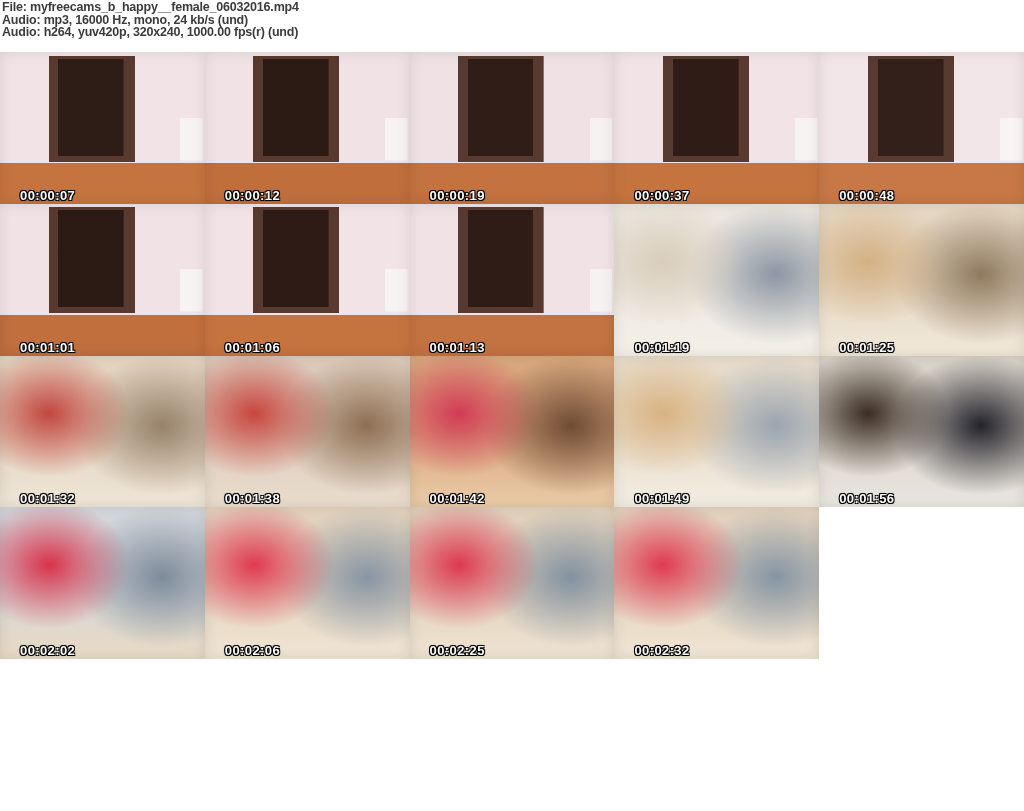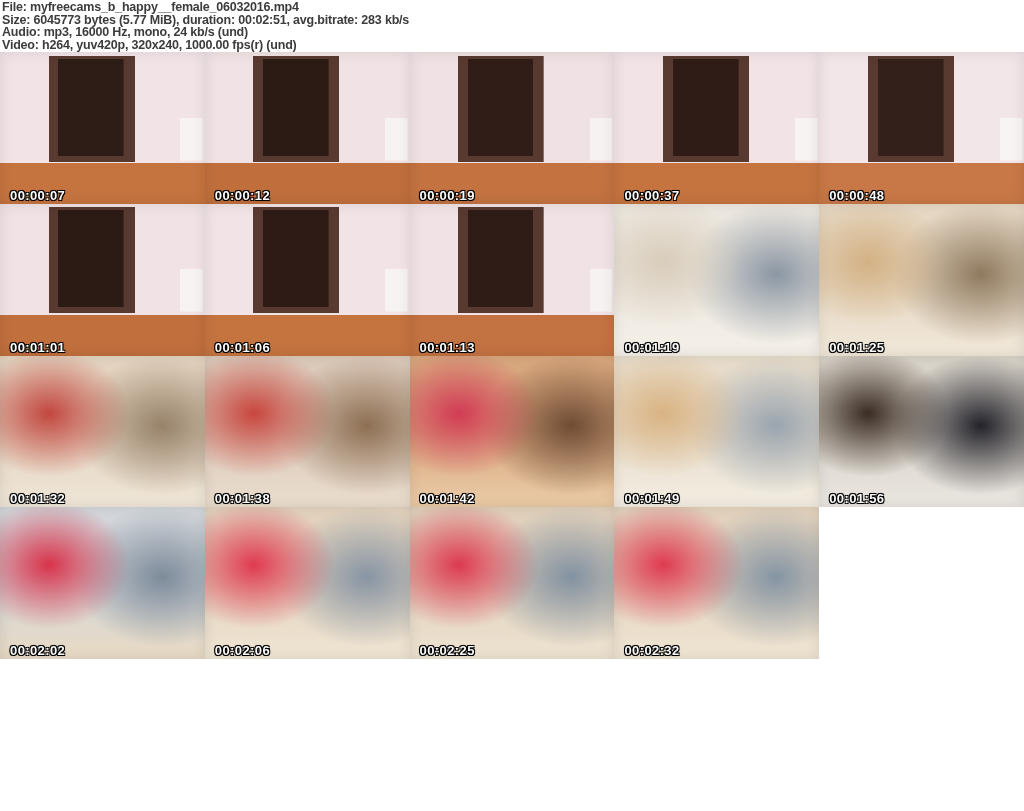--- a/index.html
+++ b/index.html
@@ -67,43 +67,42 @@
   .scene-abstract {
     background-color: var(--c1);
     background-image:
       radial-gradient(58% 62% at 24% 38%, var(--c3) 0%, rgba(255,255,255,0) 68%),
       radial-gradient(62% 66% at 79% 46%, var(--c4) 0%, rgba(255,255,255,0) 70%),
       linear-gradient(to bottom, rgba(255,255,255,0) 50%, var(--c2) 96%);
   }
   
   .ts {
     position: absolute;
-    left: 10px;
+    left: 20px;
     bottom: 1px;
     font-family: "Liberation Sans", sans-serif;
     font-size: 13px;
     font-weight: bold;
     letter-spacing: 0.4px;
     color: #ffffff;
     text-shadow:
       -1px -1px 0 #000, 1px -1px 0 #000,
       -1px  1px 0 #000, 1px  1px 0 #000,
        0 0 2px #000;
   }
 </style>
 </head>
 <body>
 
 <div class="sheet">
 
   <header class="media-header">
     <div class="info-line">File: myfreecams_b_happy__female_06032016.mp4</div>
-    <div class="info-line">Size: 6045773 bytes (5.77 MiB), duration: 00:02:51, avg.bitrate: 283 kb/s</div>
     <div class="info-line">Audio: mp3, 16000 Hz, mono, 24 kb/s (und)</div>
-    <div class="info-line">Video: h264, yuv420p, 320x240, 1000.00 fps(r) (und)</div>
+    <div class="info-line">Audio: h264, yuv420p, 320x240, 1000.00 fps(r) (und)</div>
   </header>
 
   <div class="grid">
       <div class="tile scene-room" style="--c1: #f2e4e6; --c2: #c5743f; --c3: #2e1c16; --c4: #f7f3f2;">
       <span class="ts">00:00:07</span>
     </div>
       <div class="tile scene-room" style="--c1: #f1e3e5; --c2: #c06f3c; --c3: #2c1a14; --c4: #f7f3f2;">
       <span class="ts">00:00:12</span>
     </div>
       <div class="tile scene-room" style="--c1: #f0e2e4; --c2: #c37240; --c3: #301d17; --c4: #f6f2f1;">

